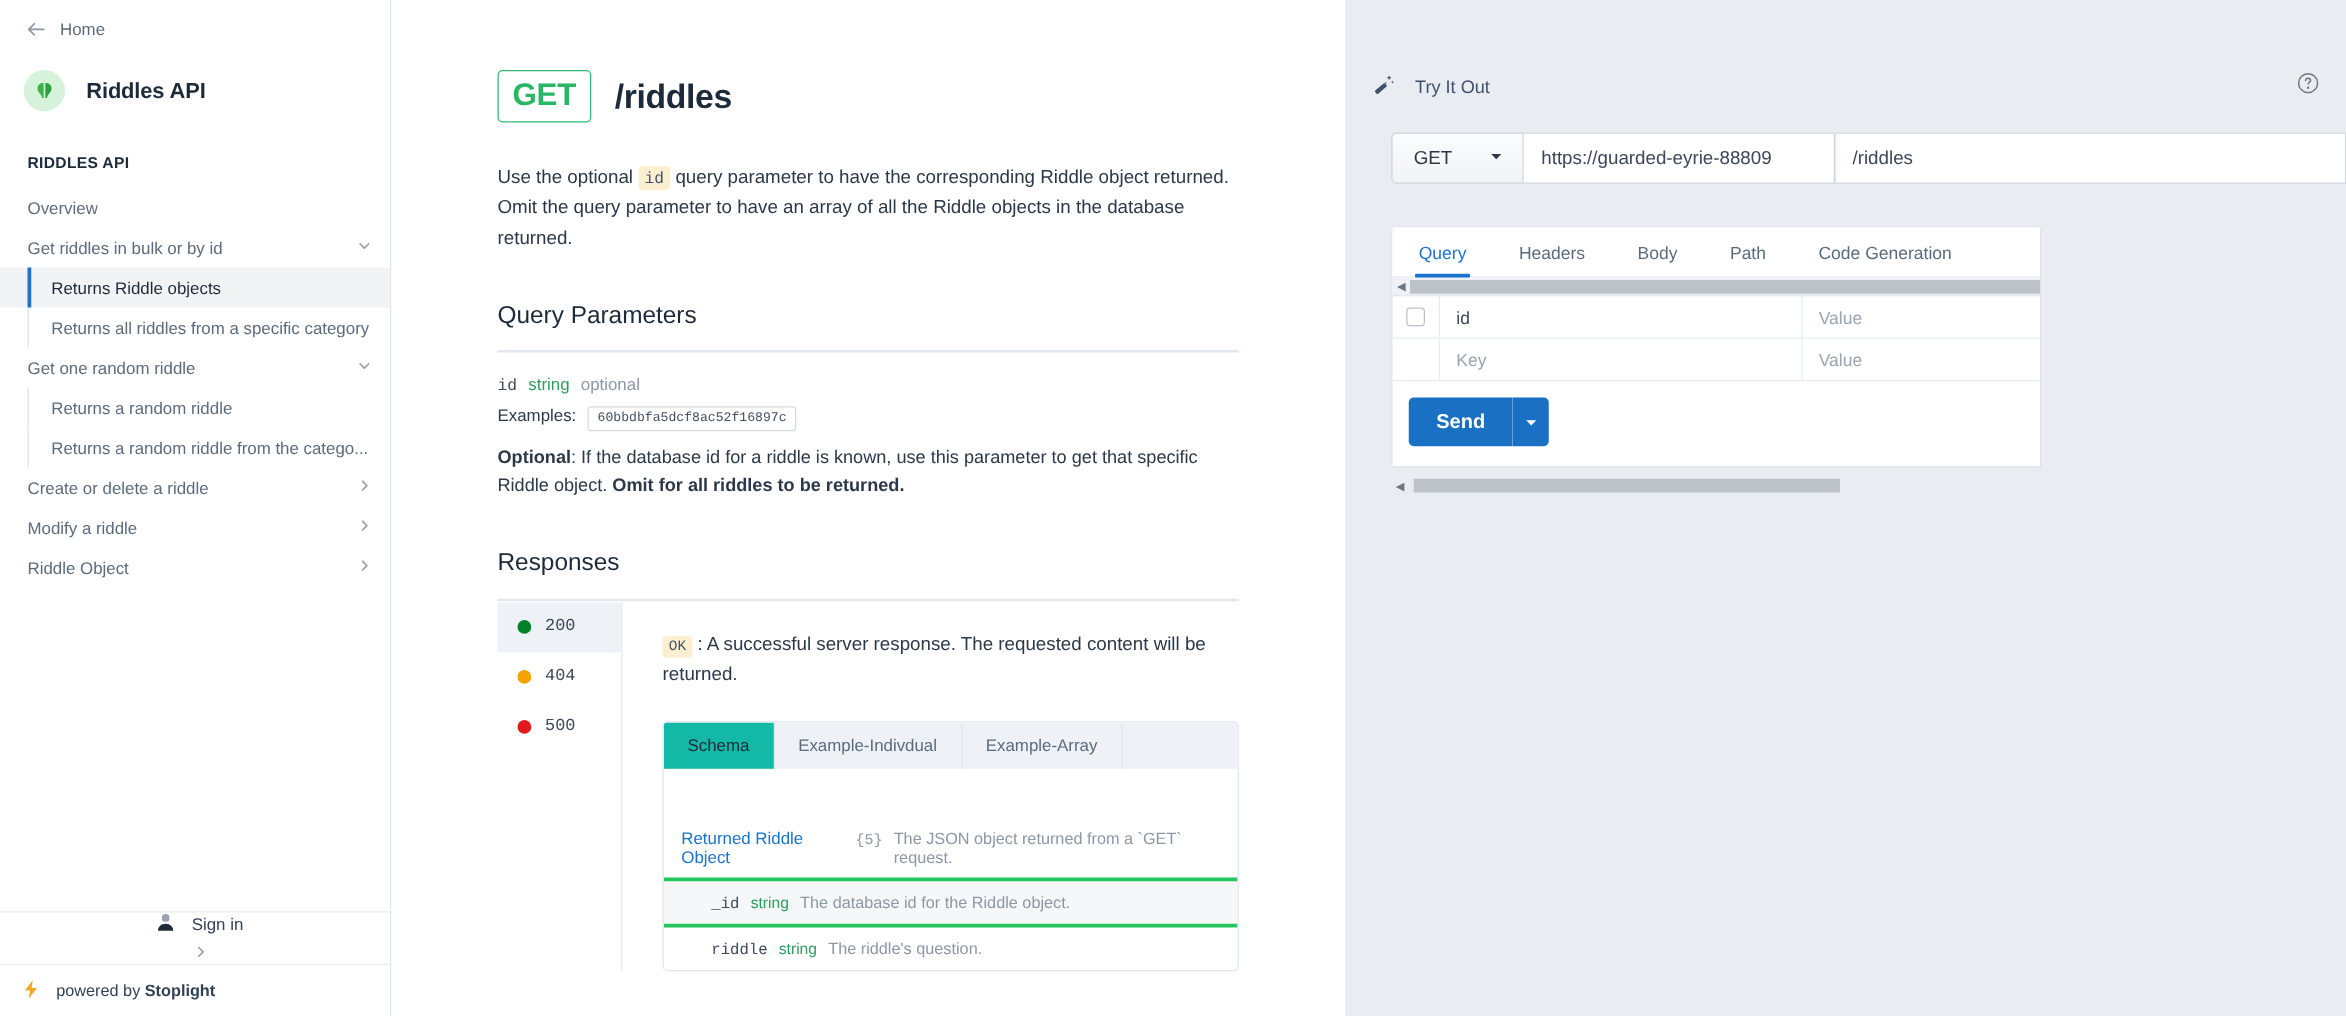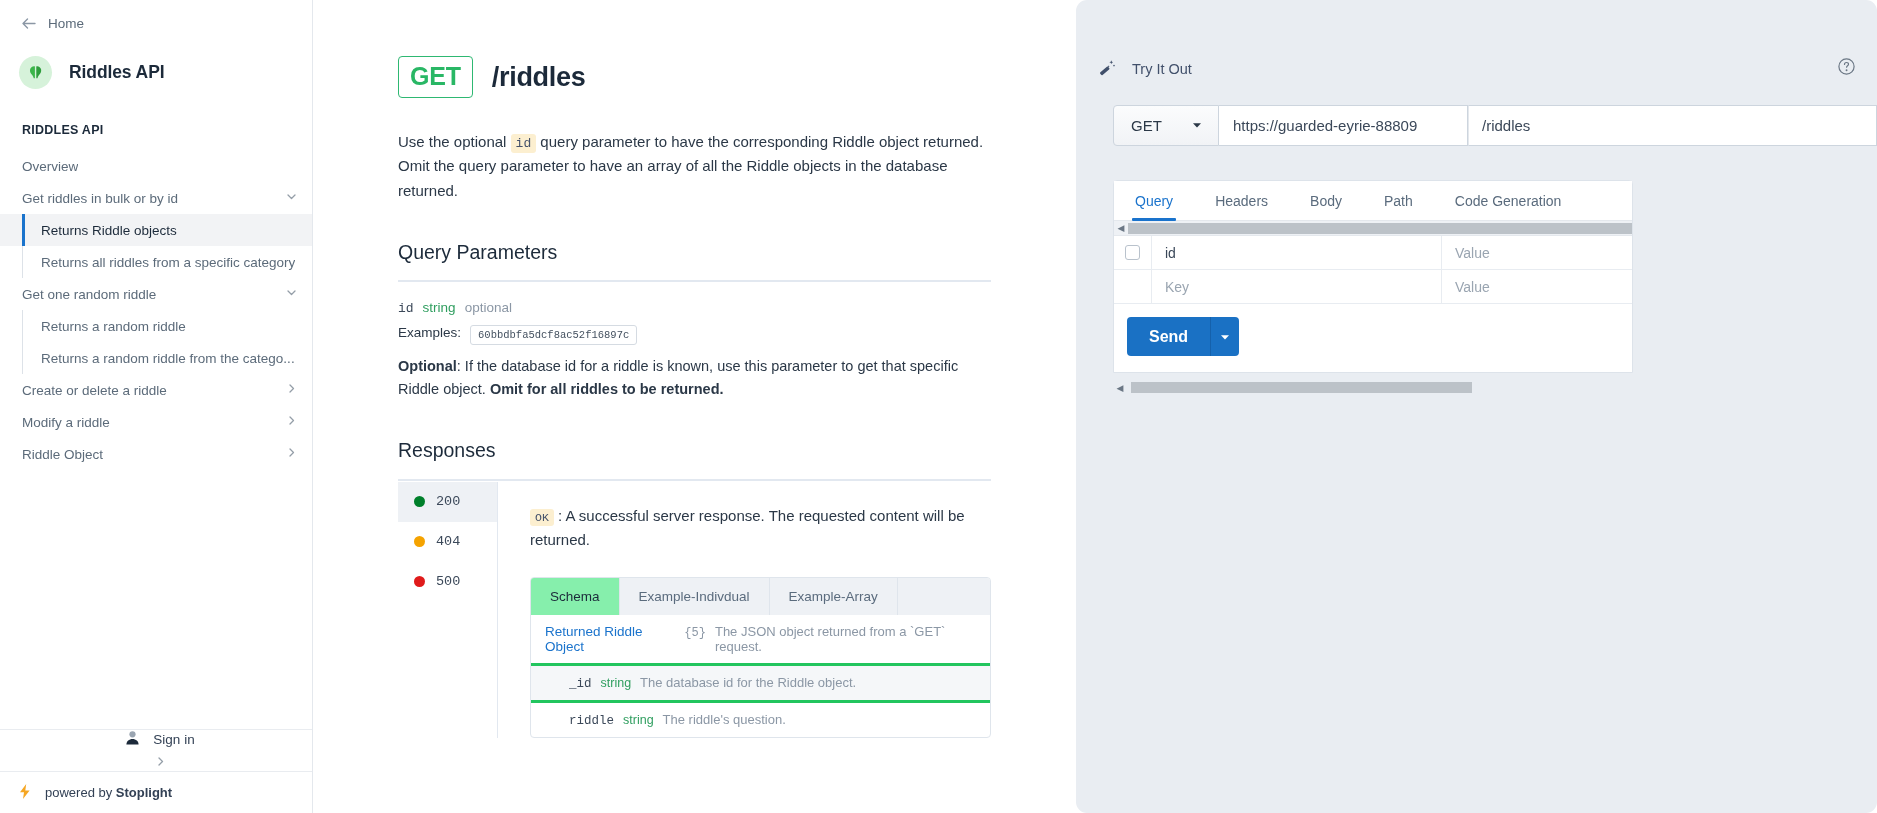--- a/index.html
+++ b/index.html
@@ -143,40 +143,40 @@
     font-family: "Liberation Mono", monospace; font-size: 11.5px; border-radius: 3px;
   }
   .resp-text { font-size: 15px; line-height: 1.6; color: #2b3847; max-width: 470px; }
 
   .schema-box { margin-top: 25px; border: 1px solid #dfe5ec; border-radius: 4px; overflow: hidden; background: #fff; }
   .schema-tabs { display: flex; background: #eef1f5; }
   .schema-tab {
     padding: 11px 19px; font-size: 13.5px; color: #5a6b7d; cursor: pointer;
     border-right: 1px solid #dfe5ec;
   }
-  .schema-tab.active { background: #86efac; color: #1c2a3a; }
+  .schema-tab.active { background: #14b8a6; color: #1c2a3a; }
   .schema-rows { }
   .schema-row {
     display: flex; align-items: baseline; gap: 9px;
     padding: 9px 14px; font-size: 13px;
     border-top: 3px solid #22c55e;
   }
   .schema-row:first-child { border-top: none; }
   .schema-row.alt { background: #f5f7f9; }
   .schema-row.indent { padding-left: 38px; }
-  .sch-link { color: #1a73cc; font-size: 13.5px; }
+  .sch-link { color: #1a73cc; font-size: 13.5px; margin-top: 39px; }
   .sch-count { color: #8b97a5; font-family: "Liberation Mono", monospace; font-size: 12px; }
   .sch-name { font-family: "Liberation Mono", monospace; color: #3b4859; font-size: 12.5px; }
   .sch-type { color: #2f9e5f; font-size: 12.5px; }
   .sch-desc { color: #8b97a5; font-size: 13px; }
 
   
   .tryit {
     flex: 1; height: 813px; background: #e9edf2;
-    position: relative; overflow: hidden; border-radius: 11px;
+    position: relative; overflow: hidden;
   }
   .tryit-head {
     display: flex; align-items: center; gap: 16px;
     padding: 58px 0 0 22px; position: relative;
   }
   .tryit-title { font-size: 14.5px; color: #41506b; }
   .help-icon {
     position: absolute; right: 22px; top: 58px;
     width: 17px; height: 17px; cursor: pointer;
   }

